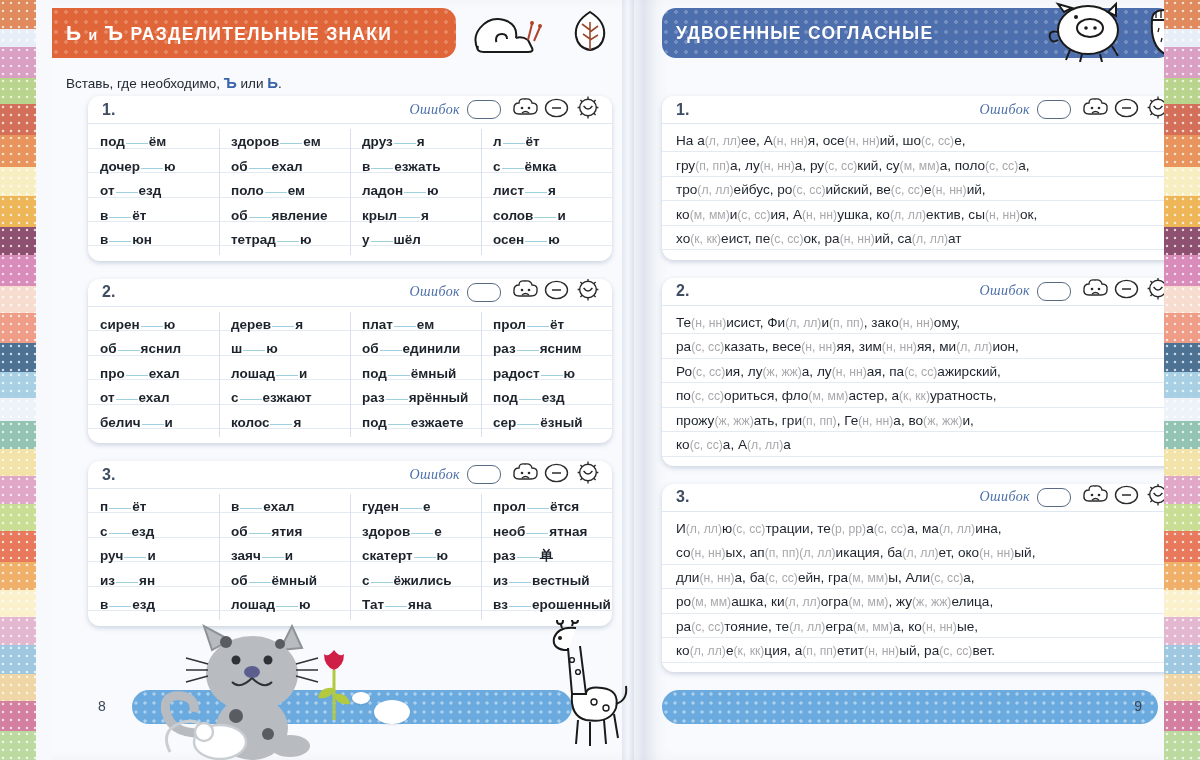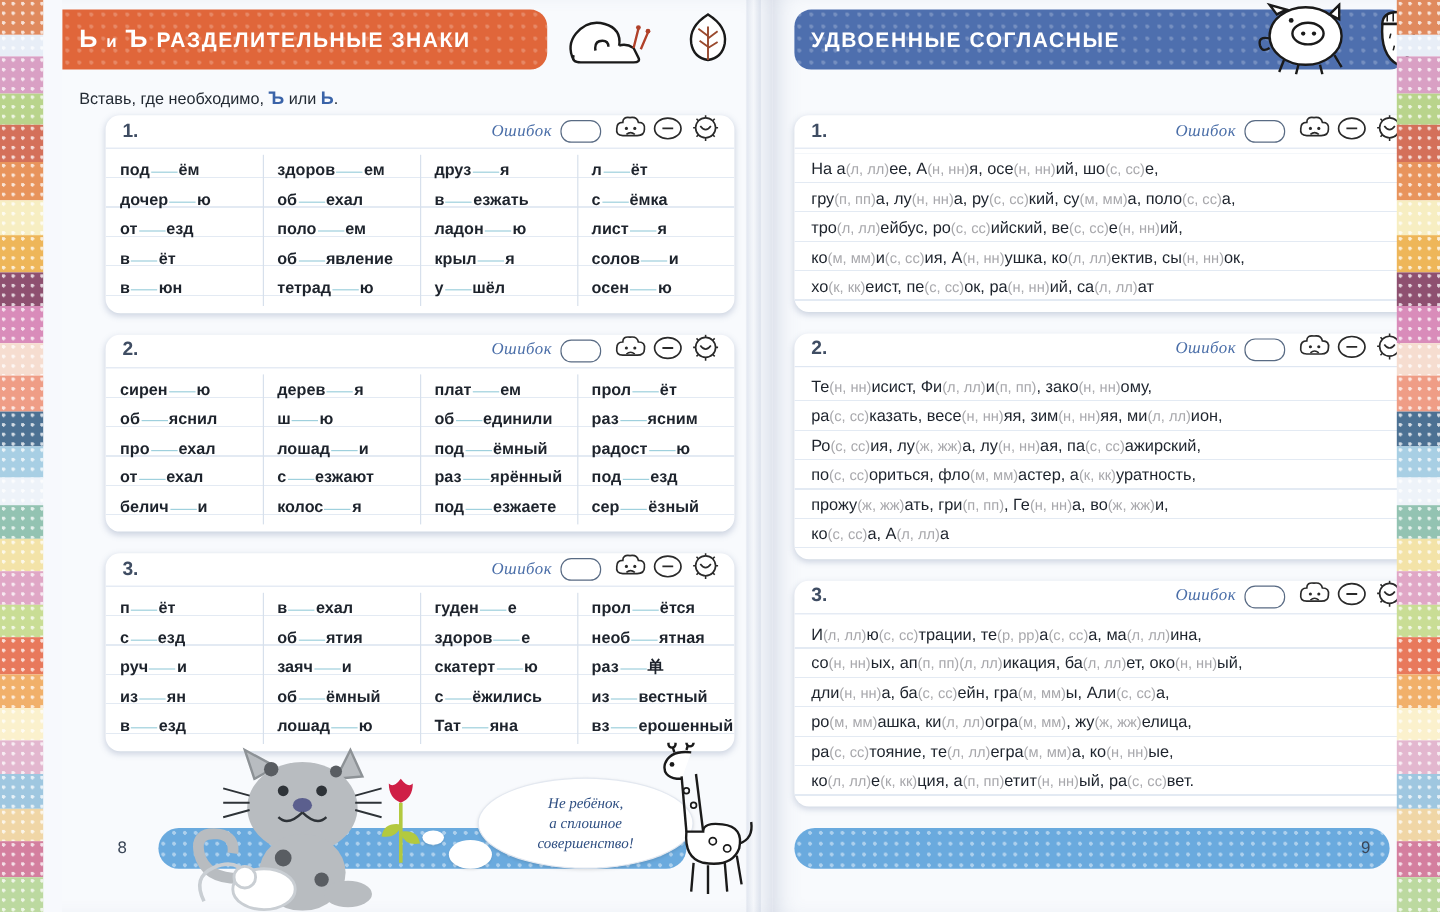--- a/index.html
+++ b/index.html
@@ -378,25 +378,20 @@
     </div>
     <div class="illus" style="left:262px;bottom:34px;">
       <svg width="40" height="86" viewBox="0 0 40 86">
         <path d="M20 34 Q10 30 10 18 Q14 22 20 14 Q26 22 30 18 Q30 30 20 34Z" fill="#cf1f46"></path>
         <path d="M20 34 L20 84" stroke="#b3c93f" stroke-width="3"></path>
         <path d="M20 52 Q6 50 4 62 Q16 64 20 54 M20 58 Q34 56 36 68 Q24 70 20 60" fill="#b3c93f"></path>
       </svg>
     </div>
     <div class="dot-a" style="left:300px;bottom:56px;width:18px;height:12px;"></div>
     <div class="dot-a" style="left:322px;bottom:36px;width:36px;height:24px;"></div>
-    <div class="bubble" style="left:346px;bottom:36px;width:180px;height:76px;">
-      <span>Не ребёнок,</span>
-      <span>а сплошное</span>
-      <span>совершенство!</span>
-    </div>
     <div class="illus" style="left:490px;bottom:6px;">
       <svg width="90" height="130" viewBox="0 0 90 130">
         <path d="M34 8 Q16 6 12 18 Q10 28 22 30 L26 30" fill="#fff" stroke="#1a1a1a" stroke-width="2"></path>
         <path d="M20 8 L18 2 M30 6 L32 0" stroke="#1a1a1a" stroke-width="2"></path>
         <circle cx="18" cy="1" r="3" fill="#fff" stroke="#1a1a1a" stroke-width="2"></circle>
         <circle cx="33" cy="0" r="3" fill="#fff" stroke="#1a1a1a" stroke-width="2"></circle>
         <circle cx="18" cy="18" r="2" fill="#1a1a1a"></circle>
         <path d="M26 28 L30 74" stroke="#1a1a1a" stroke-width="2" fill="none"></path>
         <path d="M38 26 L44 74" stroke="#1a1a1a" stroke-width="2" fill="none"></path>
         <path d="M30 74 Q28 96 44 100 Q68 104 74 88 Q78 70 60 68 Q44 66 44 74Z" fill="#fff" stroke="#1a1a1a" stroke-width="2"></path>

